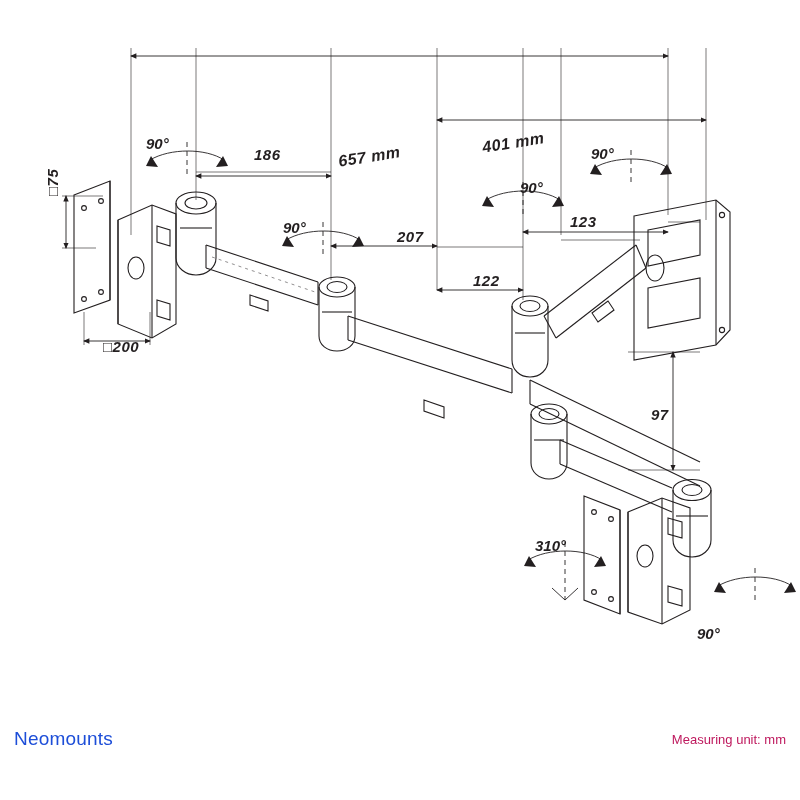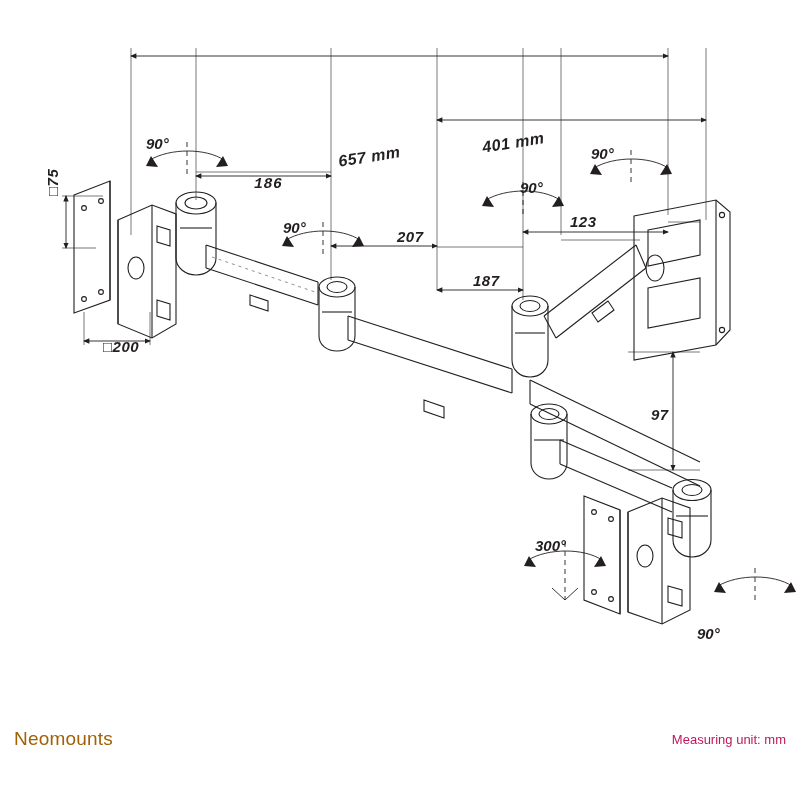--- a/index.html
+++ b/index.html
@@ -42,21 +42,21 @@
     color: #231f20;
     white-space: nowrap;
     font-style: italic;
     font-weight: 600;
   }
   #brand {
     position: absolute;
     left: 14px;
     top: 728px;
     font-size: 19px;
-    color: #a16207;
+    color: #1d4ed8;
     letter-spacing: 0.2px;
   }
   #unit-note {
     position: absolute;
     right: 14px;
     top: 732px;
     font-size: 13px;
     color: #be185d;
   }
 </style>
@@ -264,42 +264,42 @@
         <path d="M719,582 L714,592 L726,593 Z" fill="#231f20" stroke="none"></path>
         <path d="M791,582 L796,592 L784,593 Z" fill="#231f20" stroke="none"></path>
       </g>
     </g>
   </svg>
 
   <div class="dim-label" style="left:44px; top:196px; transform:rotate(-90deg); transform-origin: left top;">□75</div>
 
   <div class="dim-label" style="left:103px; top:338px;">□200</div>
 
-  <div class="dim-label" style="left:254px; top:176px;font-family:Liberation Mono, monospace;">186</div>
+  <div class="dim-label" style="left:254px; top:146px;">186</div>
 
   <div class="dim-label big" style="left:337px; top:153px; transform:rotate(-9deg); transform-origin:left top;">657 mm</div>
 
   <div class="dim-label big" style="left:481px; top:139px; transform:rotate(-9deg); transform-origin:left top;">401 mm</div>
 
   <div class="dim-label" style="left:397px; top:228px;">207</div>
 
   <div class="dim-label" style="left:570px; top:213px;">123</div>
 
-  <div class="dim-label" style="left:473px; top:272px;">187</div>
+  <div class="dim-label" style="left:473px; top:272px;">122</div>
 
   <div class="dim-label" style="left:651px; top:406px;">97</div>
 
   <div class="angle-label" style="left:146px; top:135px;">90°</div>
 
   <div class="angle-label" style="left:283px; top:219px;">90°</div>
 
   <div class="angle-label" style="left:520px; top:179px;">90°</div>
 
   <div class="angle-label" style="left:591px; top:145px;">90°</div>
 
-  <div class="angle-label" style="left:535px; top:537px;">300°</div>
+  <div class="angle-label" style="left:535px; top:537px;">310°</div>
 
   <div class="angle-label" style="left:697px; top:625px;">90°</div>
 
   <div id="brand">Neomounts</div>
   <div id="unit-note">Measuring unit: mm</div>
 
 </div>
 
 </body></html>

